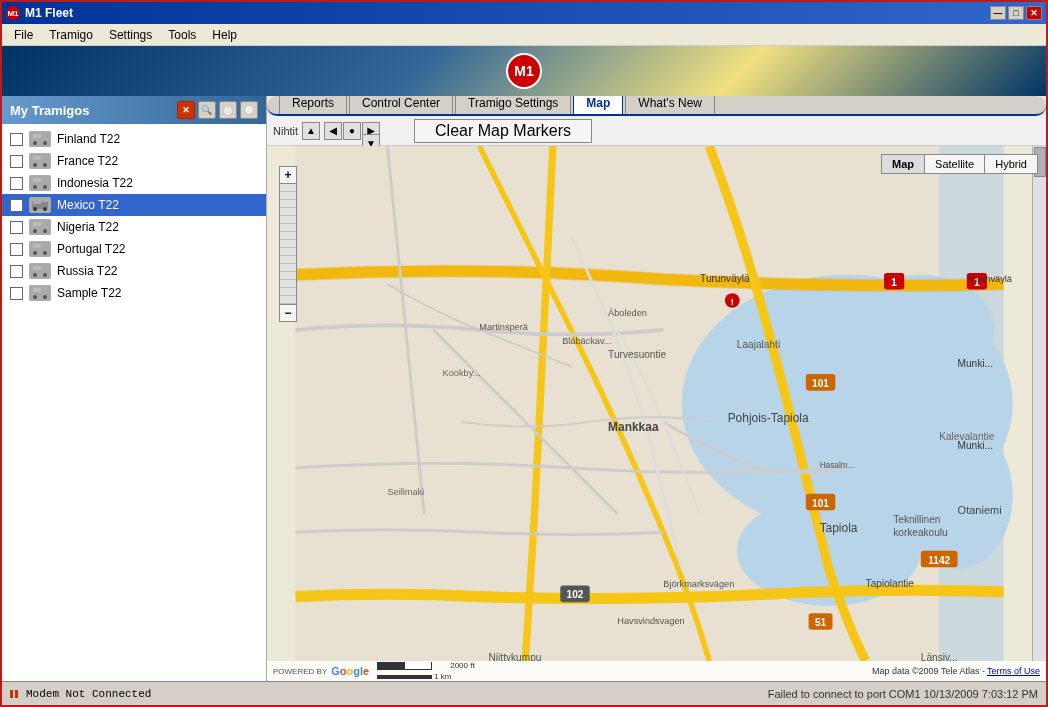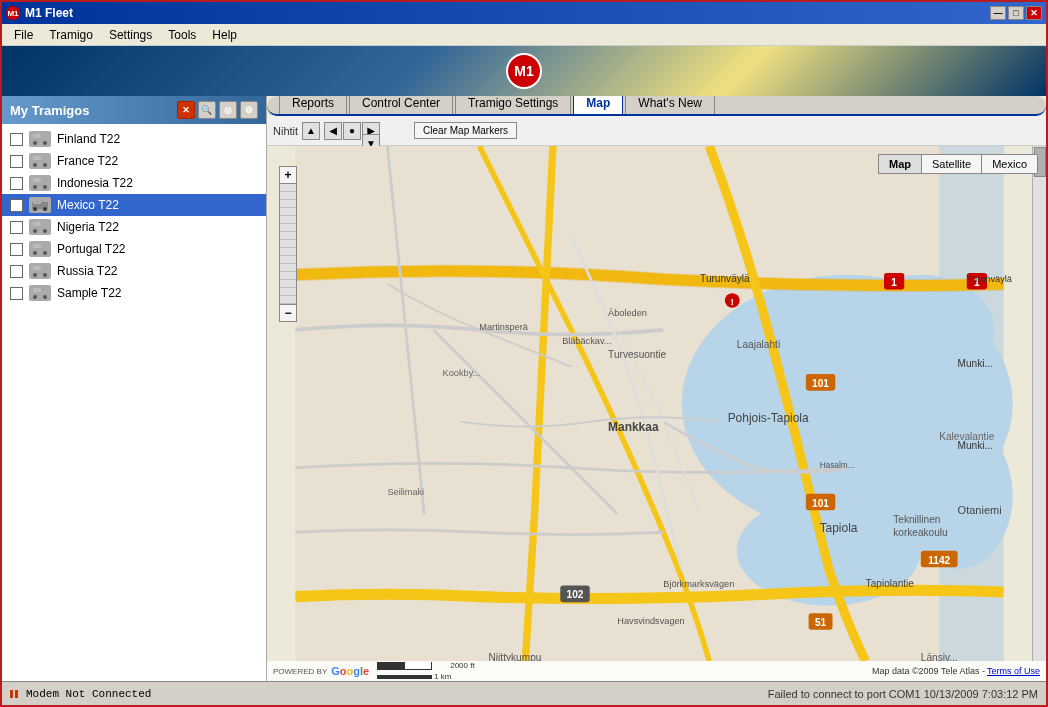--- a/index.html
+++ b/index.html
@@ -43,21 +43,21 @@
 
     
     .right-panel { flex: 1; display: flex; flex-direction: column; }
 
     
     .tabs { background: #d4d0c8; display: flex; align-items: flex-end; padding: 4px 12px 0; border-bottom: 2px solid #003399; flex-shrink: 0; height: 20px; border-radius: 13px; }
     .tab { padding: 4px 12px; background: #d4d0c8; border: 1px solid #888; border-bottom: none; font-size: 12px; cursor: pointer; margin-right: 2px; border-radius: 3px 3px 0 0; }
     .tab.active { background: white; border-color: #003399; font-weight: bold; color: #003399; }
     .map-toolbar { display: flex; align-items: center; padding: 4px 6px; gap: 4px; background: #f0f0f0; border-bottom: 1px solid #ccc; flex-shrink: 0; height: 30px; }
     .map-nav-btn { width: 18px; height: 18px; background: #e0e0e0; border: 1px solid #888; display: flex; align-items: center; justify-content: center; cursor: pointer; font-size: 10px; }
-    .clear-map-btn { padding: 2px 8px; background: #f5f5f5; border: 1px solid #888; font-size: 10px; cursor: pointer; }
+    .clear-map-btn { padding: 2px 20px; background: #f5f5f5; border: 1px solid #888; font-size: 16px; cursor: pointer; }
     .map-view-buttons { position: absolute; top: 38px; right: 8px; display: flex; z-index: 10; border: 1px solid #888; }
     .map-view-btn { padding: 3px 10px; background: #f5f5f5; border-right: 1px solid #888; font-size: 11px; cursor: pointer; }
     .map-view-btn:last-child { border-right: none; }
     .map-view-btn.active { background: #ddd; font-weight: bold; }
     .map-container { display: flex; flex-direction: column; flex: 1; position: relative; overflow: hidden; }
 
     
     .zoom-control { position: absolute; left: 12px; top: 50px; z-index: 10; display: flex; flex-direction: column; align-items: center; }
     .zoom-btn { width: 18px; height: 18px; background: #f5f5f5; border: 1px solid #888; display: flex; align-items: center; justify-content: center; cursor: pointer; font-size: 12px; font-weight: bold; }
     .zoom-slider { width: 18px; height: 120px; background: #e0e0e0; border: 1px solid #888; border-top: none; border-bottom: none; position: relative; margin: 0; display: flex; flex-direction: column; }
@@ -358,21 +358,21 @@
           </svg>
 
           
           <div style="position:absolute; top:0; left:0; right:0; bottom:0;">
           </div>
         </div>
 
         <div class="map-view-buttons">
           <div class="map-view-btn active">Map</div>
           <div class="map-view-btn">Satellite</div>
-          <div class="map-view-btn">Mexico</div>
+          <div class="map-view-btn">Hybrid</div>
         </div>
 
         <div class="zoom-control">
           <div class="zoom-btn">+</div>
           <div class="zoom-slider">
             <div style="width:100%; flex:1; background: repeating-linear-gradient(to bottom, #e0e0e0 0px, #e0e0e0 7px, #c0c0c0 7px, #c0c0c0 8px); height:130px;"></div>
           </div>
           <div class="zoom-btn">−</div>
         </div>
 

